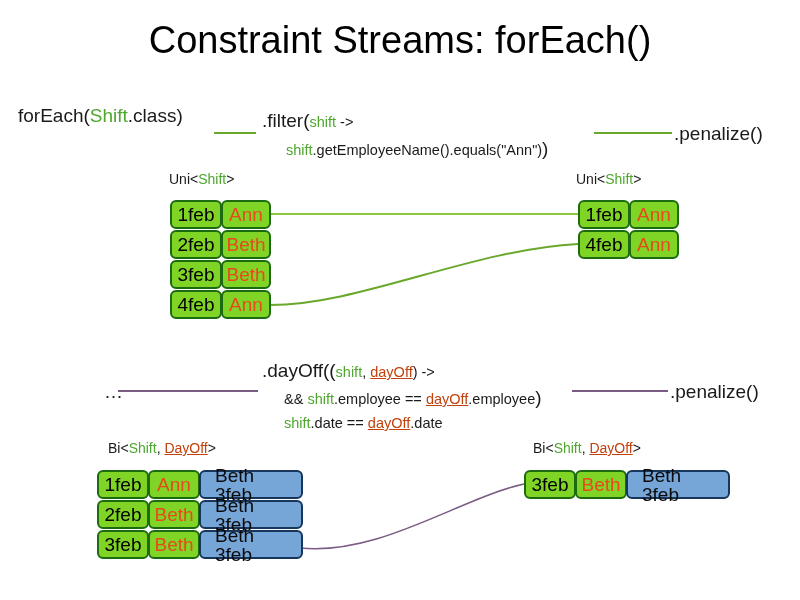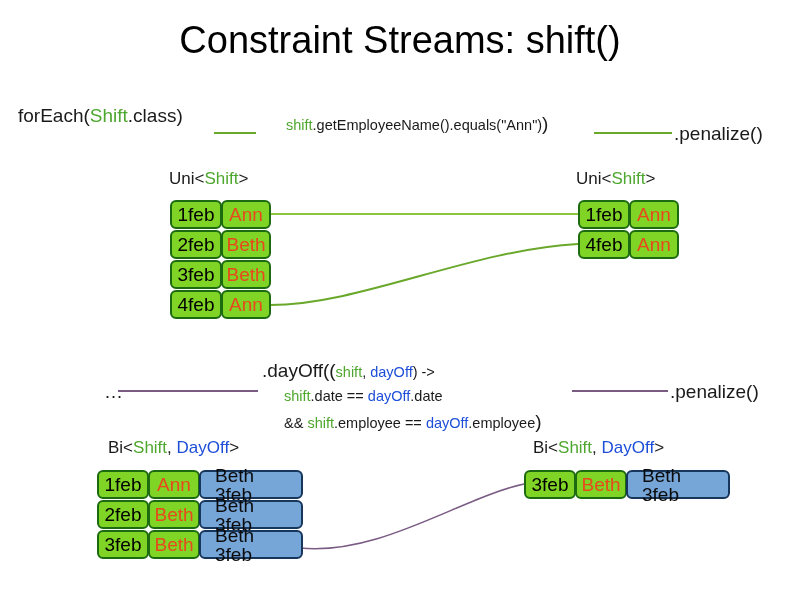--- a/index.html
+++ b/index.html
@@ -40,27 +40,27 @@
     line-height: 20px;
     color: #1a1a1a;
   }
 
   
   .pipe-text { font-size: 19px; line-height: 25px; color: #1a1a1a; white-space: nowrap; }
   .code { font-size: 14.5px; line-height: 22px; color: #1a1a1a; white-space: nowrap; }
   .code-big { font-size: 19px; line-height: 25px; color: #1a1a1a; white-space: nowrap; }
 
   .tok-shift { color: #4ea72e; }
-  .tok-dayoff { color: #1d4ed8; }
+  .tok-dayoff { color: #c2410c; text-decoration: underline; }
   .tok-plain { color: #1a1a1a; }
 
   .dots { font-size: 19px; line-height: 25px; color: #1a1a1a; }
 
   
-  .type-label { font-size: 17px; line-height: 22px; white-space: nowrap; color: #1a1a1a; }
+  .type-label { font-size: 14px; line-height: 22px; white-space: nowrap; color: #1a1a1a; }
 
   
   .tuple-row {
     position: absolute;
     display: flex;
     align-items: stretch;
   }
   .cell {
     box-sizing: border-box;
     border: 2px solid;
@@ -86,21 +86,21 @@
   .cell.dayoff { color: #0b0b0b; padding: 0 14px; }
 
   
   svg.links { position: absolute; left: 0; top: 0; width: 800px; height: 600px; overflow: visible; }
 </style>
 </head>
 <body>
 
 <div id="canvas">
 
-  <div class="abs title">Constraint Streams: shift()</div>
+  <div class="abs title">Constraint Streams: forEach()</div>
 
   <svg class="links">
 
     <line x1="214" y1="133" x2="256" y2="133" stroke="#69a82b" stroke-width="2"></line>
 
     <line x1="594" y1="133" x2="672" y2="133" stroke="#69a82b" stroke-width="2"></line>
 
     <line x1="270" y1="214" x2="578" y2="214" stroke="#8cc63f" stroke-width="2" fill="none"></line>
     <path d="M 270 305 C 360 305, 470 250, 578 244" stroke="#69a82b" stroke-width="2" fill="none"></path>
 
@@ -109,20 +109,23 @@
     <line x1="572" y1="391" x2="668" y2="391" stroke="#7a5b84" stroke-width="2"></line>
 
     <path d="M 300 548 C 380 556, 460 498, 524 484" stroke="#7a5b84" stroke-width="1.6" fill="none"></path>
   </svg>
 
   <div class="abs pipe-text" style="left:18px; top:103px;">
     <span class="tok-plain">forEach(</span><span class="tok-shift">Shift</span><span class="tok-plain">.class)</span>
   </div>
 
   <div class="abs" style="left:262px; top:108px;">
+    <div class="code-big">
+      <span class="tok-plain">.filter(</span><span class="tok-shift code">shift</span><span class="tok-plain code"> -&gt;</span>
+    </div>
     <div class="code" style="margin-left:24px; margin-top:3px;">
       <span class="tok-shift">shift</span><span class="tok-plain">.getEmployeeName().equals("Ann")</span><span class="code-big tok-plain">)</span>
     </div>
   </div>
 
   <div class="abs pipe-text" style="left:674px; top:121px;">.penalize()</div>
 
   <div class="abs type-label" style="left:169px; top:168px;">
     <span>Uni&lt;</span><span class="tok-shift">Shift</span><span>&gt;</span>
   </div>
@@ -157,24 +160,24 @@
     <div class="cell green name" style="width:50px;">Ann</div>
   </div>
 
   <div class="abs dots" style="left:104px; top:379px;">…</div>
 
   <div class="abs" style="left:262px; top:358px;">
     <div class="code-big">
       <span class="tok-plain">.dayOff((</span><span class="tok-shift code">shift</span><span class="tok-plain code">, </span><span class="tok-dayoff code">dayOff</span><span class="tok-plain code">) -&gt;</span>
     </div>
     <div class="code" style="margin-left:22px; margin-top:2px;">
+      <span class="tok-plain">&amp;&amp; </span><span class="tok-shift">shift</span><span class="tok-plain">.employee == </span><span class="tok-dayoff">dayOff</span><span class="tok-plain">.employee</span><span class="code-big tok-plain">)</span>
+    </div>
+    <div class="code" style="margin-left:22px; margin-top:2px;">
       <span class="tok-shift">shift</span><span class="tok-plain">.date == </span><span class="tok-dayoff">dayOff</span><span class="tok-plain">.date</span>
-    </div>
-    <div class="code" style="margin-left:22px; margin-top:2px;">
-      <span class="tok-plain">&amp;&amp; </span><span class="tok-shift">shift</span><span class="tok-plain">.employee == </span><span class="tok-dayoff">dayOff</span><span class="tok-plain">.employee</span><span class="code-big tok-plain">)</span>
     </div>
   </div>
 
   <div class="abs pipe-text" style="left:670px; top:379px;">.penalize()</div>
 
   <div class="abs type-label" style="left:108px; top:437px;">
     <span>Bi&lt;</span><span class="tok-shift">Shift</span><span>, </span><span class="tok-dayoff">DayOff</span><span>&gt;</span>
   </div>
 
   <div class="abs type-label" style="left:533px; top:437px;">

